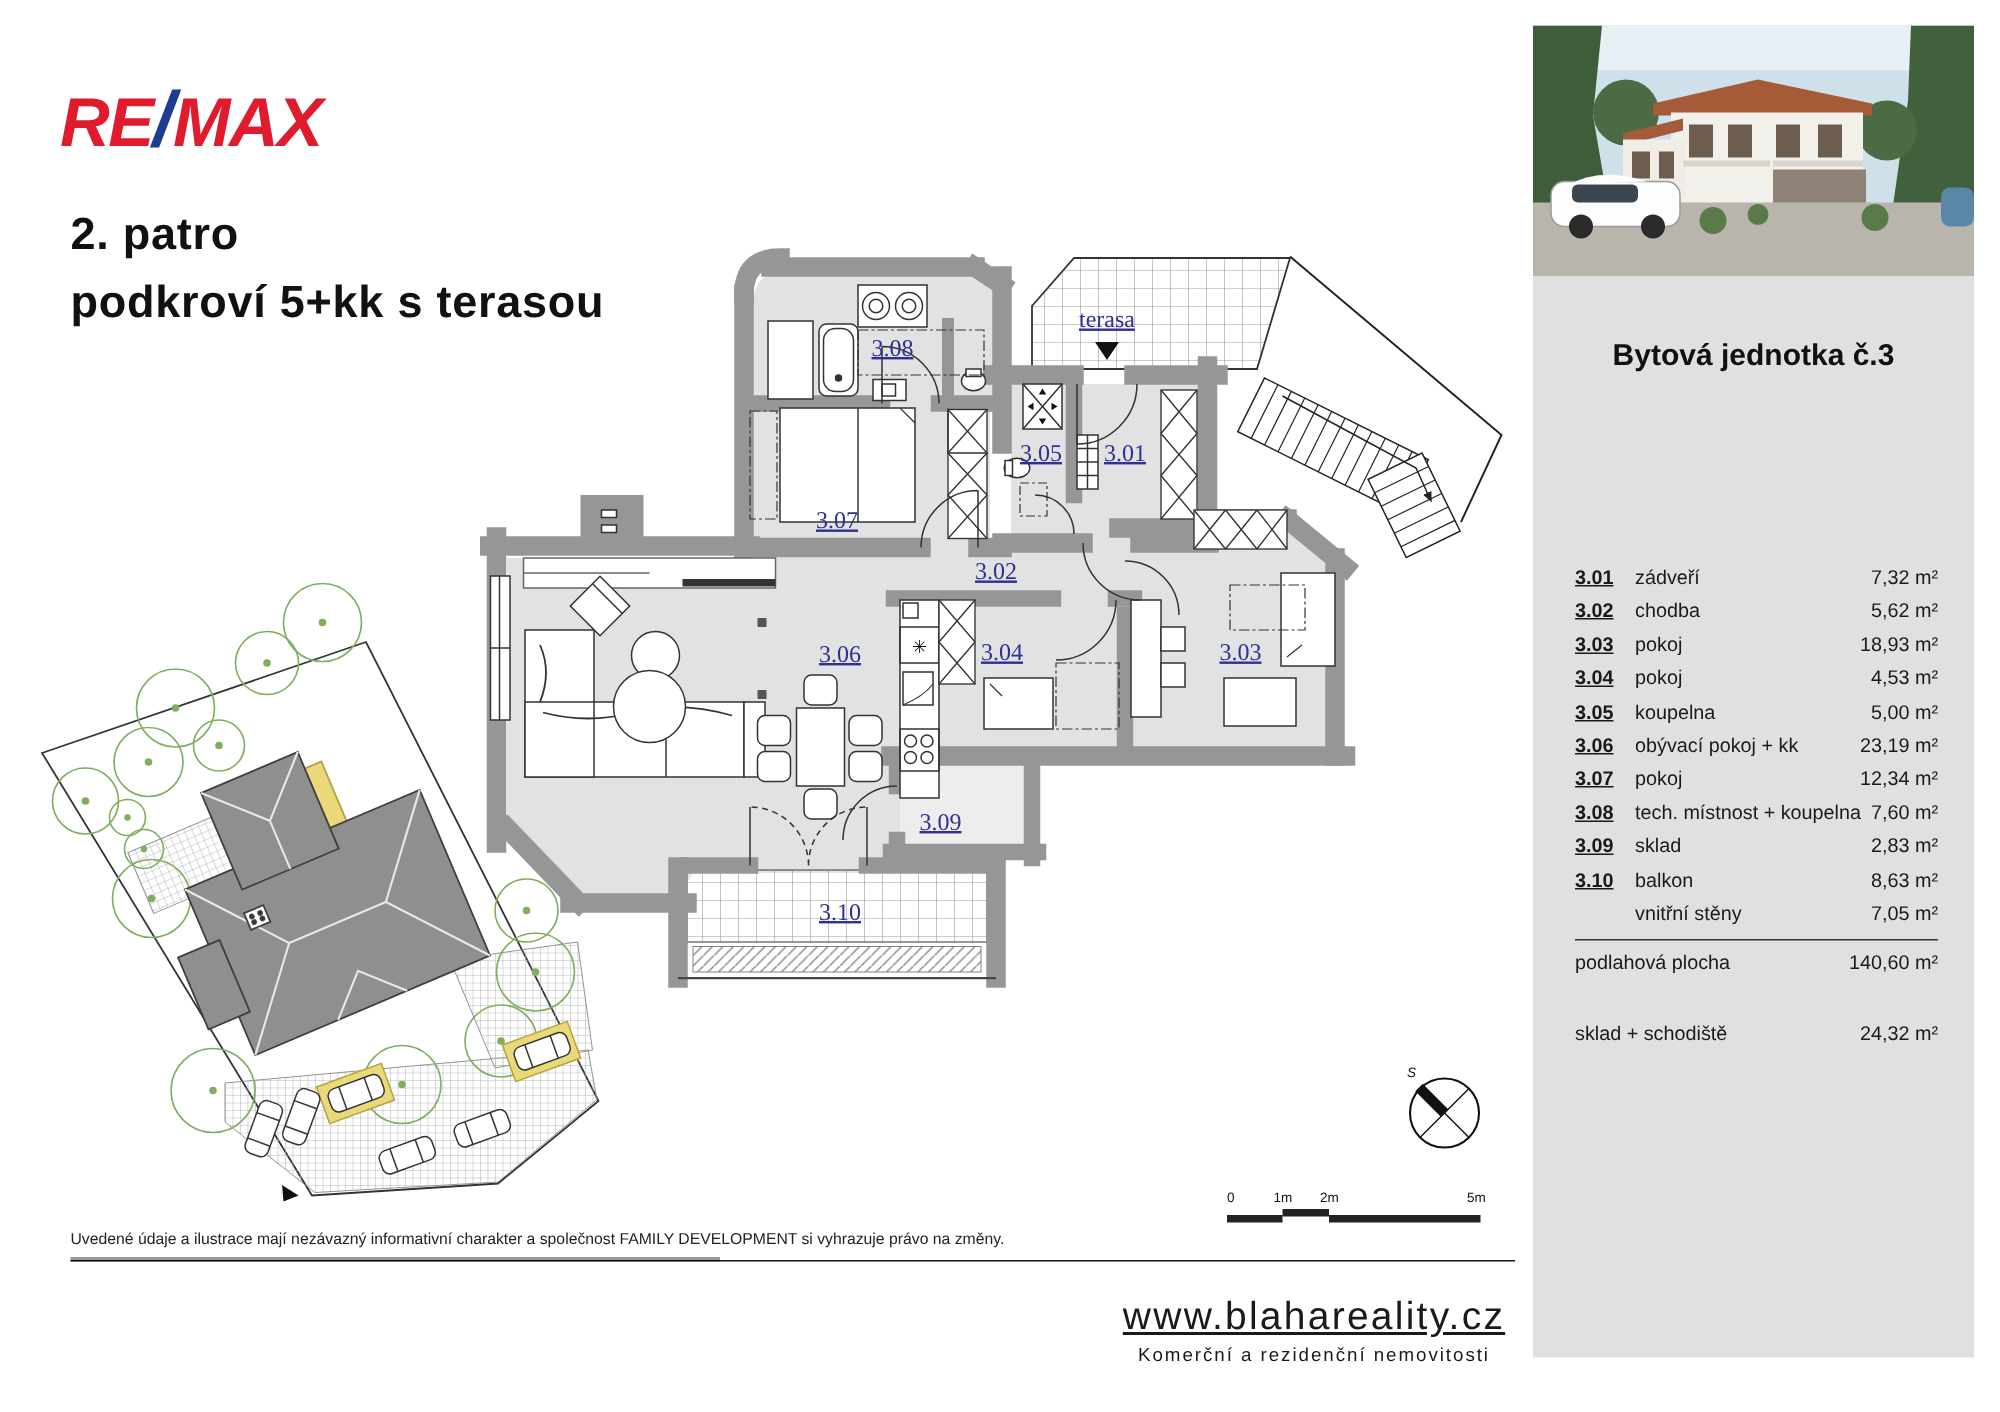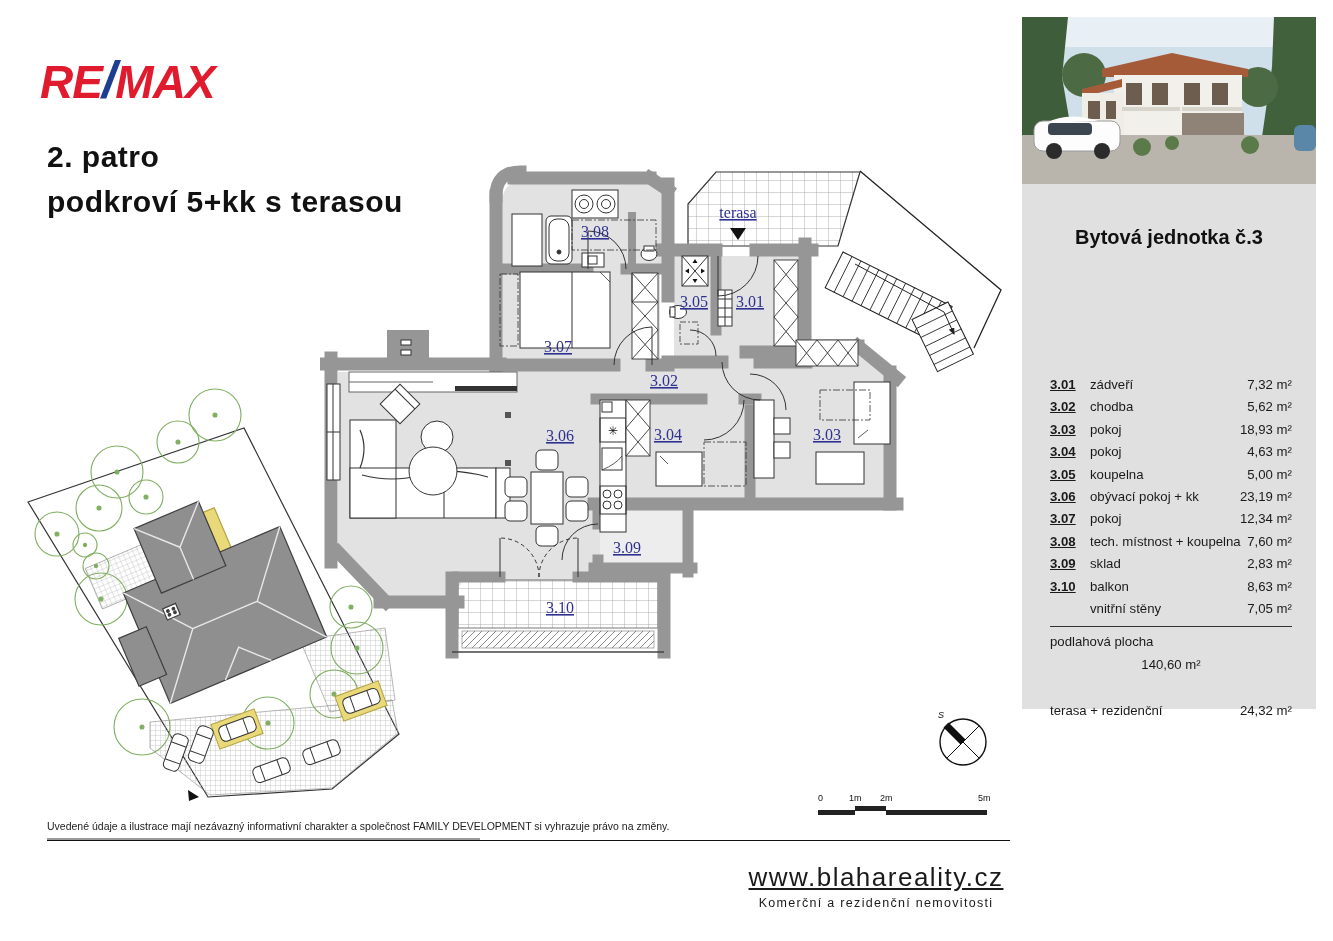--- a/index.html
+++ b/index.html
@@ -12,29 +12,29 @@
   #logo .slash{color:#1d3d91;font-size:52px;}
   #title{left:47px;top:134px;font-size:30px;font-weight:bold;color:#111;line-height:45px;letter-spacing:.5px;}
   
   #disclaimer{left:47px;top:820px;font-size:10.5px;color:#222;}
   #rule-black{left:47px;top:840px;width:963px;height:0;border-top:1.5px solid #111;}
   #rule-gray{left:47px;top:838px;width:433px;height:3px;background:#9a9a9a;}
   #footer{left:700px;top:862px;width:352px;text-align:center;color:#1a1a1a;}
   #footer .site{font-size:26px;letter-spacing:1.5px;text-decoration:underline;}
   #footer .tagline{font-size:12.5px;letter-spacing:1.3px;margin-top:3px;}
   
-  #sidebar{left:1022px;top:17px;width:294px;height:692px;background:#e0e0e0;}
+  #sidebar{left:1022px;top:17px;width:294px;height:888px;background:#e0e0e0;}
   #photo{display:block;width:294px;height:167px;}
   #unit-title{text-align:center;font-size:20px;font-weight:bold;color:#111;margin-top:42px;}
   #room-table{margin:125px 24px 0 28px;font-size:13.2px;color:#1a1a1a;}
   .trow{display:flex;line-height:22.4px;}
   .trow .num{width:40px;font-weight:bold;text-decoration:underline;}
   .trow .nm{flex:1;}
   .trow .ar{text-align:center;white-space:nowrap;}
-  .total-sep{border-top:1.5px solid #333;margin-top:6px;padding-top:4px;flex-direction:column;}
+  .total-sep{border-top:1.5px solid #333;margin-top:6px;padding-top:4px;}
   .extras{margin-top:24px;}
   
   svg text.rlabel{font-family:"Liberation Serif",serif;font-size:16px;fill:#2e3192;text-decoration:underline;}
   svg text.small{font-family:"Liberation Sans",sans-serif;font-size:9px;fill:#111;}
 </style>
 </head>
 <body>
 
 <div id="logo" class="abs"><span class="re">RE</span><span class="slash">/</span><span class="max">MAX</span></div>
 
@@ -498,21 +498,21 @@
         <span class="ar">5,62 m²</span>
       </div>
     <div class="trow">
         <span class="num">3.03</span>
         <span class="nm">pokoj</span>
         <span class="ar">18,93 m²</span>
       </div>
     <div class="trow">
         <span class="num">3.04</span>
         <span class="nm">pokoj</span>
-        <span class="ar">4,63 m²</span>
+        <span class="ar">4,53 m²</span>
       </div>
     <div class="trow">
         <span class="num">3.05</span>
         <span class="nm">koupelna</span>
         <span class="ar">5,00 m²</span>
       </div>
     <div class="trow">
         <span class="num">3.06</span>
         <span class="nm">obývací pokoj + kk</span>
         <span class="ar">23,19 m²</span>
@@ -541,18 +541,18 @@
         <span class="num"></span>
         <span class="nm">vnitřní stěny</span>
         <span class="ar">7,05 m²</span>
       </div>
     <div class="trow total-sep">
         <span class="nm">podlahová plocha</span>
         <span class="ar">140,60 m²</span>
       </div>
     <div class="extras">
       <div class="trow">
-          <span class="nm">terasa + rezidenční</span>
+          <span class="nm">sklad + schodiště</span>
           <span class="ar">24,32 m²</span>
         </div>
     </div>
   </div>
 </div>
 
 </body></html>

